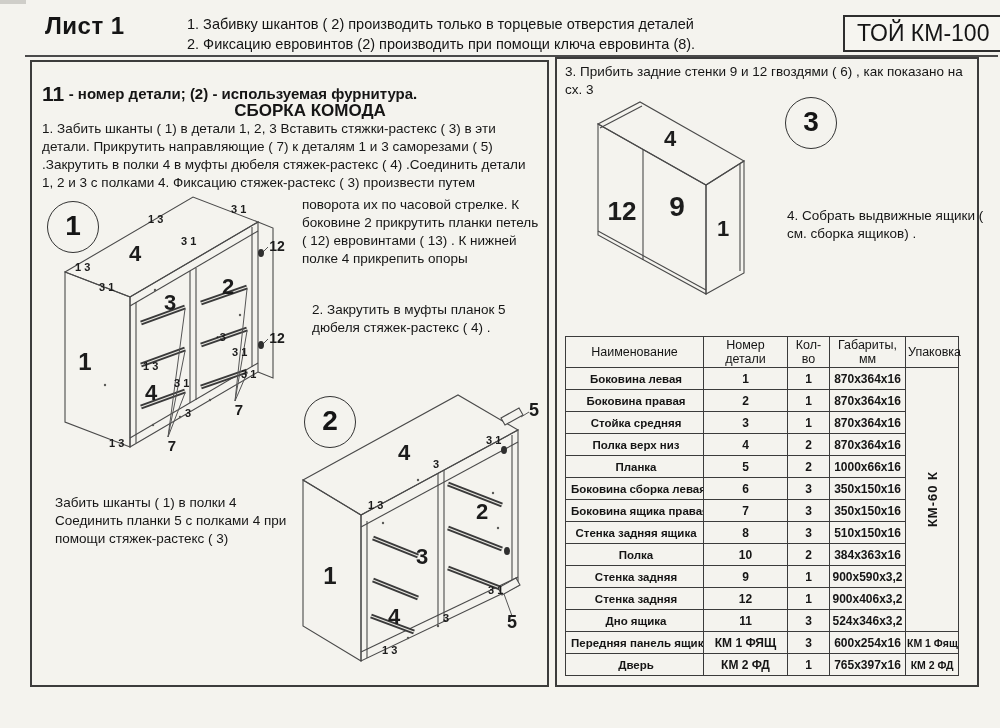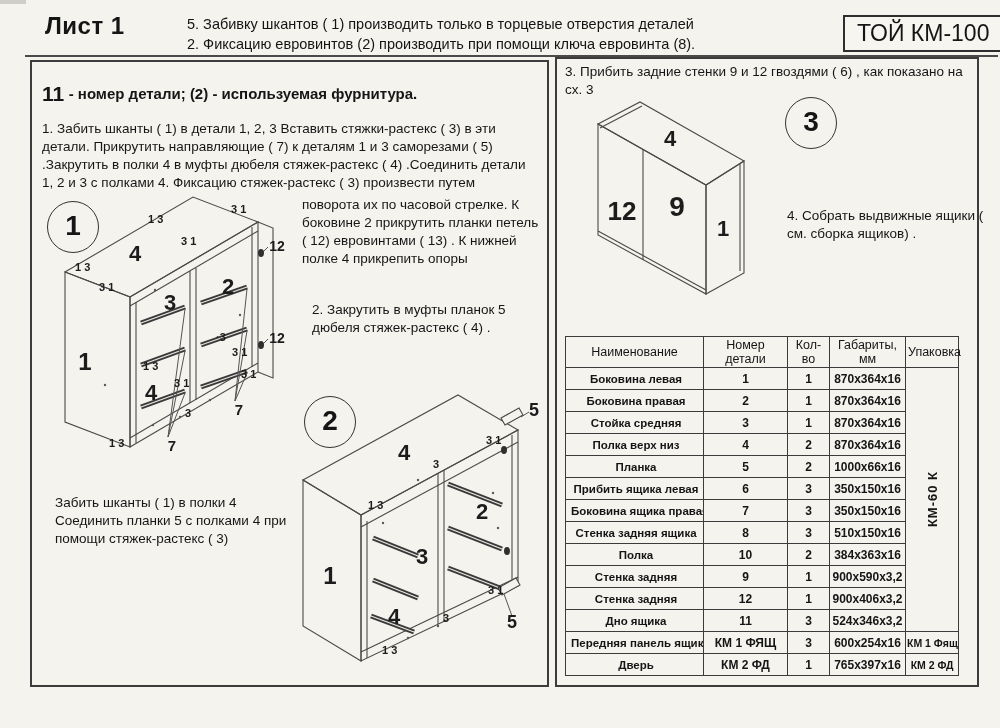--- a/index.html
+++ b/index.html
@@ -51,32 +51,33 @@
   .scan-smudge{background:#8a8a84;opacity:.35;}
 </style>
 </head>
 <body>
 
 <div id="page">
 
   <div class="abs scan-smudge" style="left:0;top:0;width:26px;height:4px;"></div>
 
   <div class="abs sheet-label" style="left:45px;top:12px;">Лист 1</div>
-  <div class="abs note" style="left:187px;top:16px;width:640px;">5. Забивку шкантов  ( 1)   производить только в торцевые отверстия деталей</div>
+  <div class="abs note" style="left:187px;top:16px;width:640px;">1. Забивку шкантов  ( 2)   производить только в торцевые отверстия деталей</div>
   <div class="abs note" style="left:187px;top:36px;width:640px;">2. Фиксацию евровинтов (2) производить при помощи ключа евровинта (8).</div>
   <div class="abs model-box" style="left:843px;top:15px;">ТОЙ КМ-100</div>
 
   <div class="abs topline" style="left:25px;top:55px;width:973px;"></div>
 
   <div class="abs frame" style="left:30px;top:60px;width:515px;height:623px;"></div>
 
   <div class="abs" style="left:42px;top:82px;">
     <span class="legend-num">11</span>
     <span class="legend-rest">- номер детали;  (2) - используемая фурнитура.</span>
   </div>
+  <div class="abs assembly-title" style="left:30px;top:101px;width:515px;padding-left:45px;box-sizing:border-box;">СБОРКА КОМОДА</div>
 
   <div class="abs txt" style="left:42px;top:120px;width:498px;">1. Забить шканты  ( 1)   в детали 1, 2, 3 Вставить стяжки-растекс  ( 3)   в эти детали. Прикрутить направляющие  ( 7)   к деталям  1 и 3 саморезами ( 5)  .Закрутить в полки 4 в муфты дюбеля стяжек-растекс  ( 4)  .Соединить детали 1, 2  и 3 с полками 4. Фиксацию стяжек-растекс  ( 3)   произвести путем</div>
   <div class="abs txt" style="left:302px;top:196px;width:242px;">поворота их по часовой стрелке. К боковине 2 прикрутить планки петель  ( 12)  евровинтами  ( 13) . К нижней полке 4 прикрепить опоры</div>
   <div class="abs txt" style="left:312px;top:301px;width:230px;">2. Закрутить в муфты планок 5 дюбеля стяжек-растекс  ( 4) .</div>
   <div class="abs txt" style="left:55px;top:494px;width:252px;">Забить шканты  ( 1)   в полки 4 Соединить планки 5 с полками 4 при помощи стяжек-растекс  ( 3)</div>
 
   <div class="abs scheme-badge" style="left:47px;top:201px;">1</div>
   <div class="abs scheme-badge" style="left:304px;top:396px;">2</div>
   <div class="abs scheme-badge" style="left:785px;top:97px;">3</div>
 
@@ -322,21 +323,21 @@
           <td class="c-qty">2</td>
           <td class="c-dim">870x364x16</td>
         </tr>
         <tr>
           <td class="c-name">Планка</td>
           <td class="c-num">5</td>
           <td class="c-qty">2</td>
           <td class="c-dim">1000x66x16</td>
         </tr>
         <tr>
-          <td class="c-name">Прибить ящика левая</td>
+          <td class="c-name">Боковина сборка левая</td>
           <td class="c-num">6</td>
           <td class="c-qty">3</td>
           <td class="c-dim">350x150x16</td>
         </tr>
         <tr>
           <td class="c-name">Боковина ящика правая</td>
           <td class="c-num">7</td>
           <td class="c-qty">3</td>
           <td class="c-dim">350x150x16</td>
         </tr>

